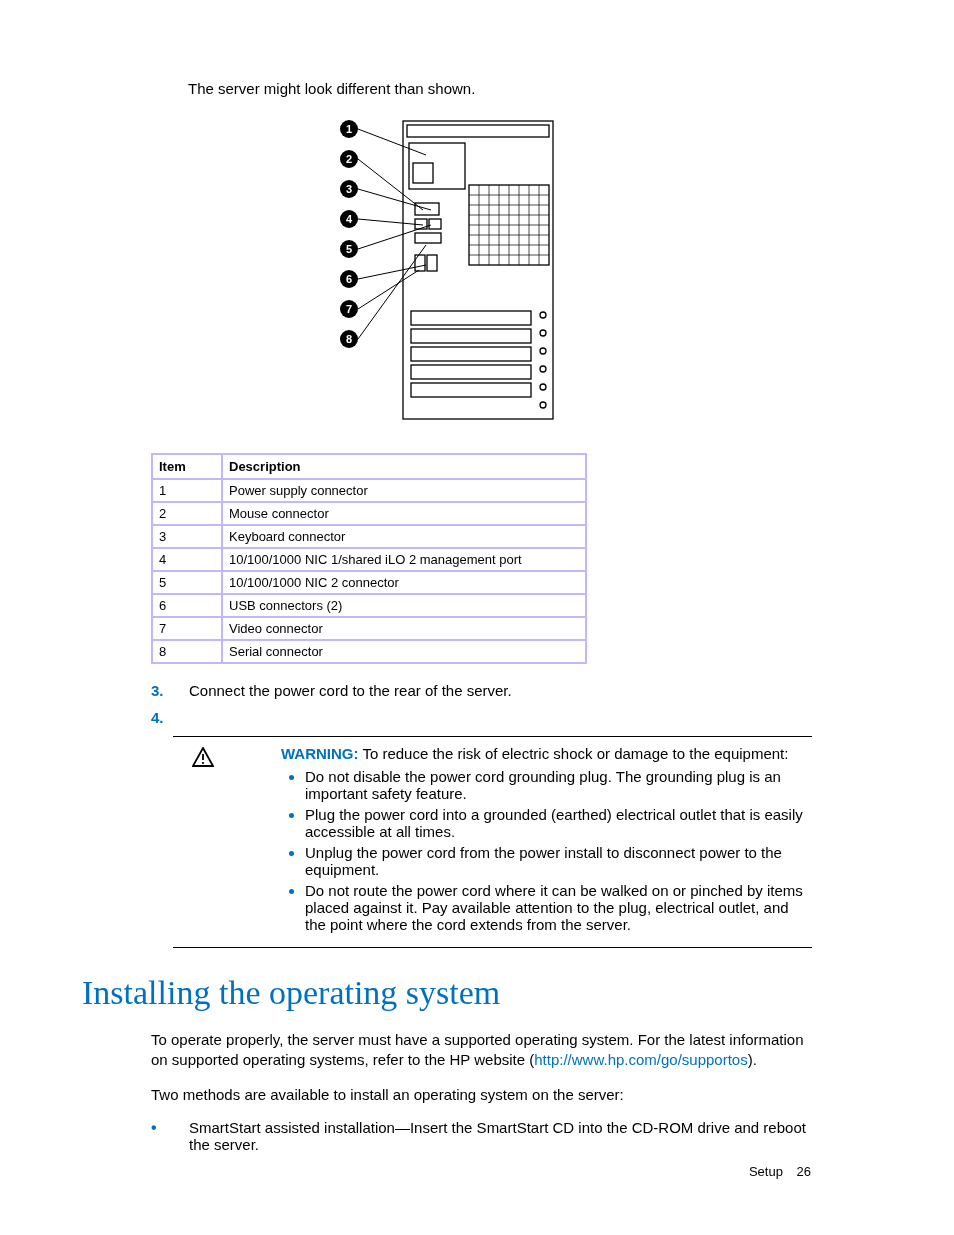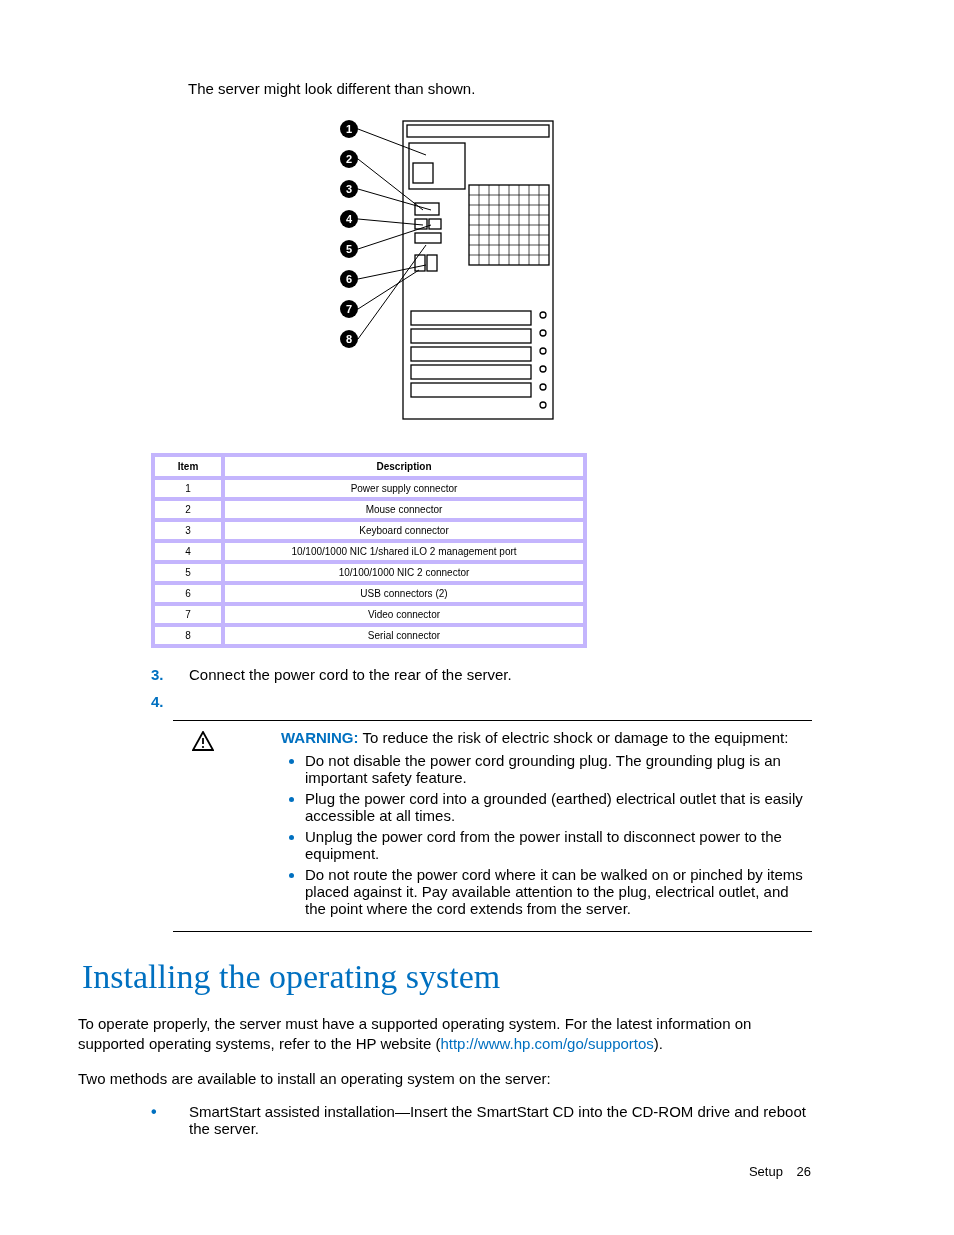--- a/index.html
+++ b/index.html
@@ -3,37 +3,37 @@
 <meta charset="utf-8">
 <style>
   * { box-sizing: border-box; margin: 0; padding: 0; }
   html, body { width: 954px; height: 1235px; background: #fff; font-family: Arial, Helvetica, sans-serif; color: #000; }
   .page { position: relative; width: 890px; height: 1235px; padding: 80px 78px 60px 78px; }
   .intro { font-size: 15px; margin-left: 110px; margin-bottom: 18px; }
   .diagram-wrap { width: 100%; text-align: center; margin-bottom: 24px; }
   .diagram { display: inline-block; }
   .table-wrap { margin-left: 73px; margin-bottom: 18px; }
   table { border-collapse: collapse; width: 436px; }
-  th, td { border: 4px solid #c4b5fd; font-size: 10px; text-align: center; vertical-align: middle; }
+  th, td { border: 2px solid #c4b5fd; font-size: 13px; text-align: left; vertical-align: middle; }
   th { font-weight: bold; padding: 4px 6px; }
   td { padding: 3px 6px; }
   th.item, td.item { width: 70px; }
   .steps { margin-left: 73px; margin-bottom: 10px; }
   .step-row { display: flex; align-items: baseline; margin-bottom: 10px; font-size: 15px; }
   .step-num { width: 38px; color: #0070c0; font-weight: bold; flex-shrink: 0; }
   .warning-block { margin-left: 95px; border-top: 1px solid #000; border-bottom: 1px solid #000; padding: 8px 0 10px 0; display: flex; margin-bottom: 26px; gap: 48px; }
   .warn-icon-col { width: 60px; flex-shrink: 0; text-align: center; padding-top: 2px; }
   .warn-body { flex: 1; font-size: 15px; padding-right: 4px; }
   .warn-body .lead { margin-bottom: 6px; }
   .warn-label { color: #0070c0; font-weight: bold; }
   .warn-body ul { list-style: disc; padding-left: 24px; }
   .warn-body ul li { margin-bottom: 4px; }
   .warn-body ul li::marker { color: #0070c0; }
   h1.section { font-size: 34px; font-weight: normal; color: #0070c0; margin-bottom: 18px; margin-left: 4px; font-family: Liberation Serif, serif; }
-  .para { font-size: 15px; margin-bottom: 14px; line-height: 1.35; }
+  .para { font-size: 15px; margin-left: 73px; margin-bottom: 14px; line-height: 1.35; }
   .link { color: #0070c0; }
   .bullets { margin-left: 73px; }
   .bullets .brow { display: flex; align-items: baseline; font-size: 15px; margin-bottom: 8px; }
   .bullets .bdot { width: 38px; color: #0070c0; font-weight: bold; flex-shrink: 0; font-size: 16px; }
   .footer { position: absolute; bottom: 56px; right: 79px; font-size: 13px; }
   .footer .pnum { margin-left: 10px; }
 </style>
 </head>
 <body>
 

